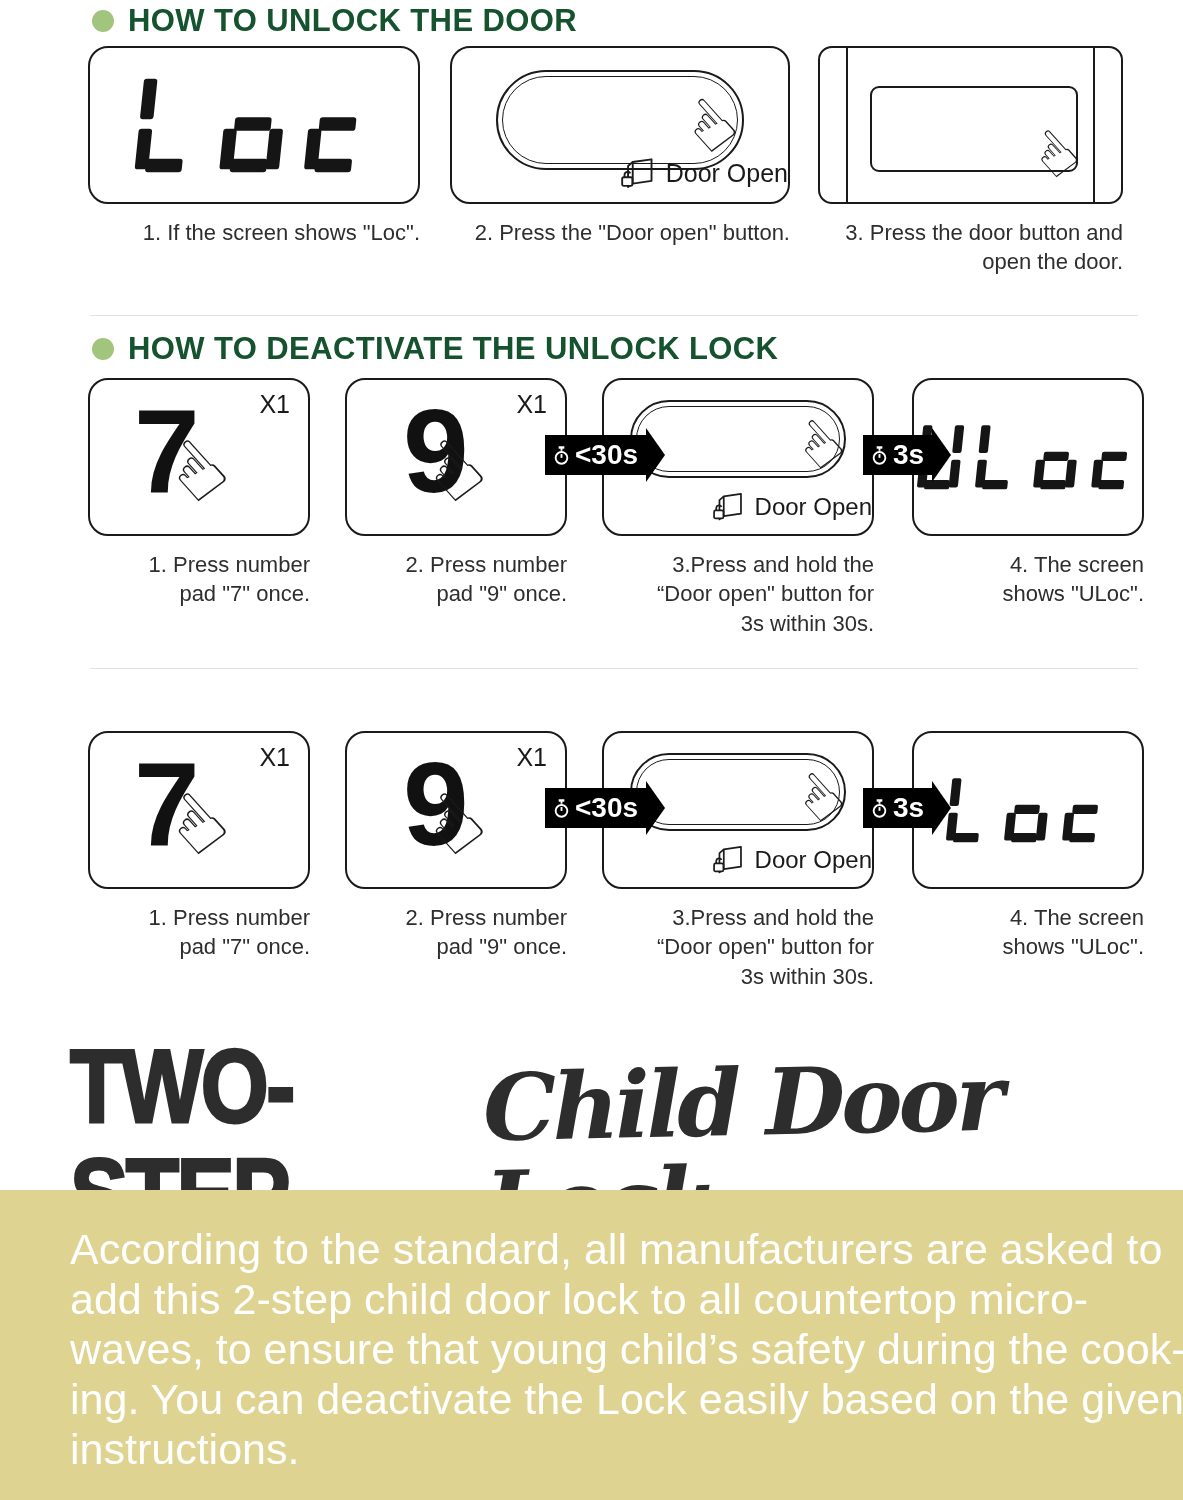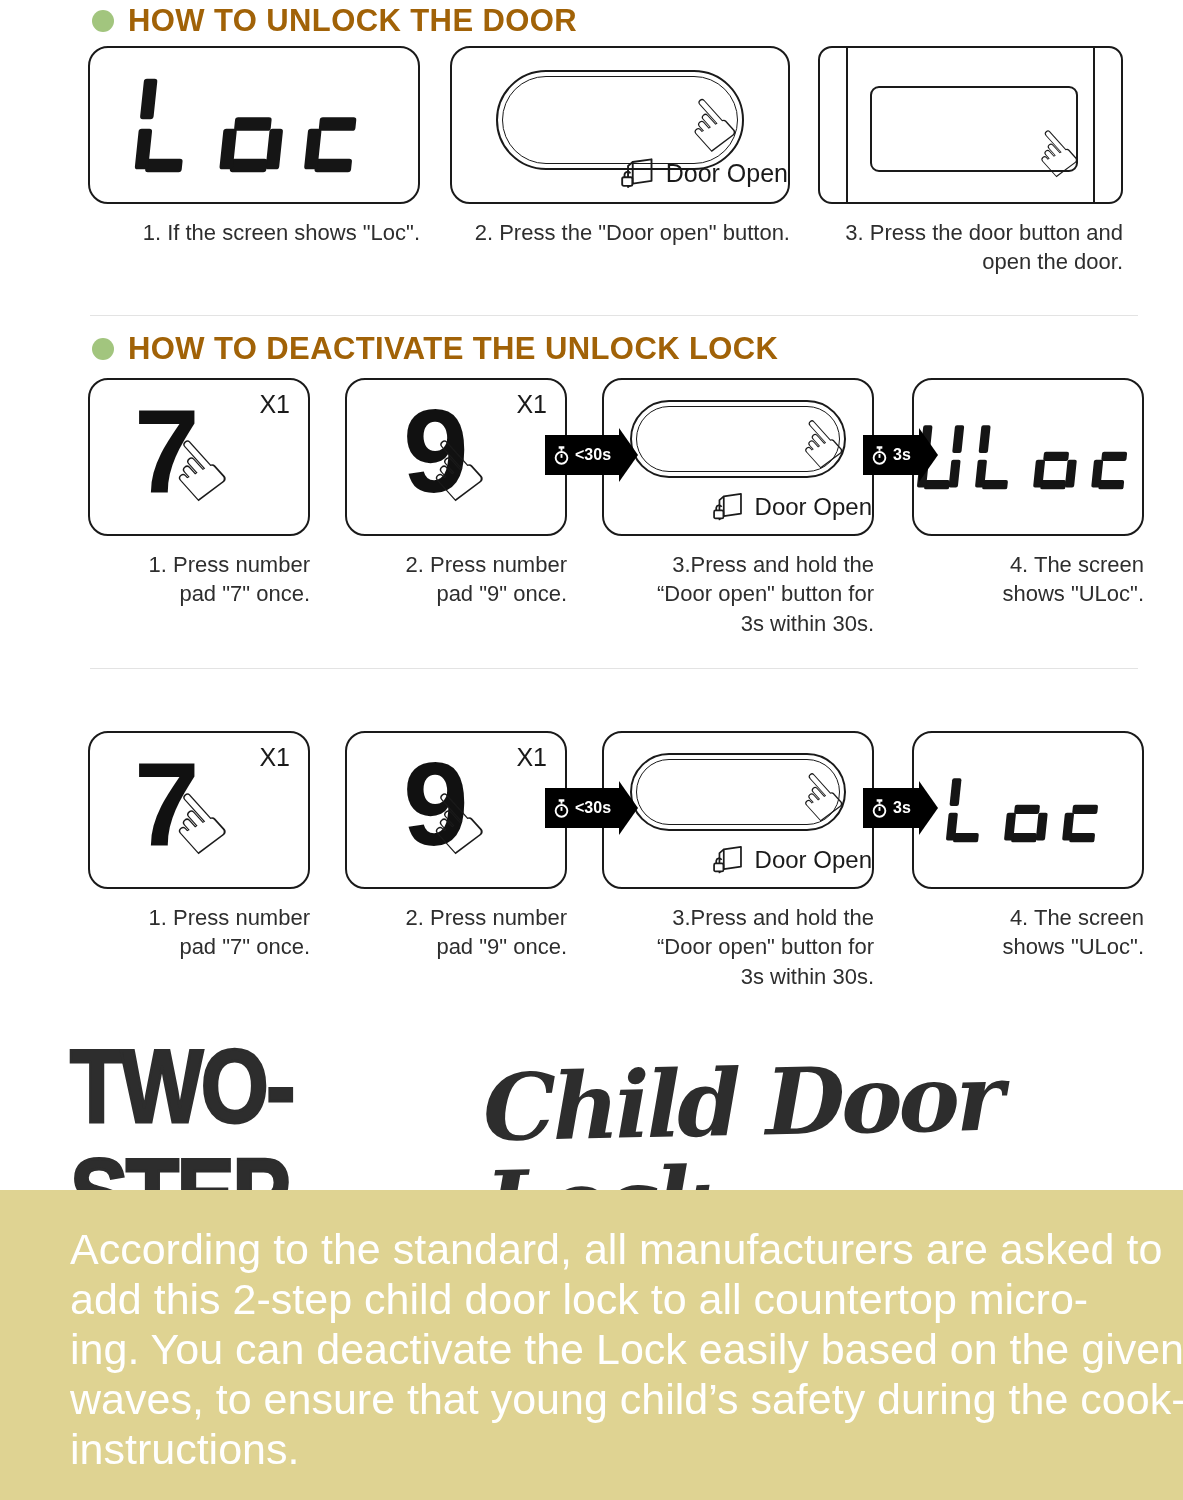--- a/index.html
+++ b/index.html
@@ -2,21 +2,21 @@
 <html><head>
 <meta charset="utf-8">
 <style>
   * { box-sizing: border-box; margin: 0; padding: 0; }
   body { background:#fff; font-family:"Liberation Sans", sans-serif; }
   .page { position:relative; width:1183px; height:1500px; background:#fff; overflow:hidden; color:#1a1a1a; }
 
   
   .sec-header { position:absolute; display:flex; align-items:center; gap:14px; }
   .bullet { width:22px; height:22px; border-radius:50%; background:#a2c57e; flex:0 0 auto; }
-  .sec-title { font-size:31px; font-weight:bold; letter-spacing:.4px; color:#a16207; white-space:nowrap; }
+  .sec-title { font-size:31px; font-weight:bold; letter-spacing:.4px; color:#14532d; white-space:nowrap; }
 
   .divider { position:absolute; left:90px; width:1048px; height:1px; background:#e3e3e3; }
 
   
   .row { position:absolute; left:88px; height:158px; }
   .panel { position:absolute; top:0; height:158px; background:#fff; border:2.5px solid #1a1a1a; border-radius:20px; }
 
   
   .display-panel { display:flex; align-items:center; justify-content:center; }
   .sevenseg svg { display:block; }
@@ -44,21 +44,21 @@
   .door-label-sm { bottom:12px; font-size:24px; }
   .door-icon { flex:0 0 auto; }
 
   
   .micro { border-radius:14px; }
   .micro::before, .micro::after { content:""; position:absolute; top:0; bottom:0; width:2px; background:#1a1a1a; }
   .micro::before { left:26px; } .micro::after { right:26px; }
   .micro-window { position:absolute; left:50px; top:38px; width:208px; height:86px; border:2.5px solid #1a1a1a; border-radius:9px; }
 
   
-  .badge { position:absolute; top:57px; height:40px; background:#000; color:#fff; display:flex; align-items:center; gap:5px; padding:0 8px 0 8px; font-size:16px; font-weight:bold; z-index:3; white-space:nowrap; }
+  .badge { position:absolute; top:57px; height:40px; background:#000; color:#fff; display:flex; align-items:center; gap:5px; padding:0 8px 0 8px; font-size:28px; font-weight:bold; z-index:3; white-space:nowrap; }
   .badge::after { content:""; position:absolute; left:100%; top:50%; transform:translateY(-50%); width:0; height:0; border-left:19px solid #000; border-top:27px solid transparent; border-bottom:27px solid transparent; }
 
   
   .captions { position:absolute; left:88px; display:flex; }
   .cap { text-align:right; font-size:22px; line-height:1.33; color:#2e2e2e; }
   .cap span { display:inline-block; }
 
   
   .banner { position:absolute; top:1032px; left:70px; display:flex; align-items:flex-end; }
   .banner-bold { font-size:104px; line-height:1.05; font-weight:bold; letter-spacing:-3px; color:#2d2d2d; -webkit-text-stroke:3px #2d2d2d; transform:scaleX(.84); transform-origin:left bottom; margin-right:-60px; }
@@ -302,18 +302,18 @@
   </div>
 
   <div class="banner">
     <span class="banner-bold">TWO-STEP</span>
     <span class="banner-script">Child Door Lock</span>
   </div>
 
   <div class="note">
     <div class="note-line">According to the standard, all manufacturers are asked to</div>
     <div class="note-line">add this 2-step child door lock to all countertop micro-</div>
+    <div class="note-line">waves, to ensure that young child’s safety during the cook-</div>
     <div class="note-line">ing. You can deactivate the Lock easily based on the given</div>
-    <div class="note-line">waves, to ensure that young child’s safety during the cook-</div>
     <div class="note-line">instructions.</div>
   </div>
 
 </div>
 
 </body></html>

